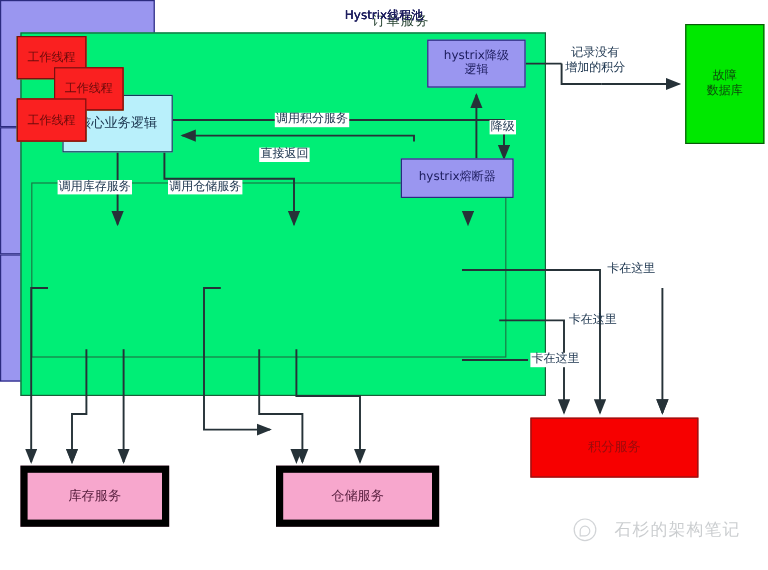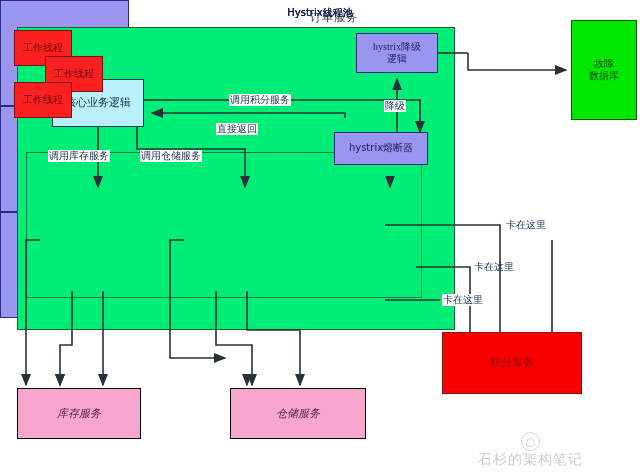--- a/index.html
+++ b/index.html
@@ -75,21 +75,20 @@
     background: #9a96f0;
     border: 1px solid #2b2b80;
     color: #1d1d5e;
   }
   .hystrix-fallback {
     left: 356px;
     top: 33px;
     width: 82px;
     height: 40px;
     font-size: 10px;
-    font-family: Liberation Serif, serif;
   }
   .hystrix-breaker {
     left: 334px;
     top: 132px;
     width: 94px;
     height: 33px;
     font-size: 10px;
   }
 
   
@@ -133,24 +132,23 @@
     border: 1px solid #7a1010;
     color: #6b0b0b;
   }
   .w-a { left: 14px; top: 30px; }
   .w-b { left: 45px; top: 56px; }
   .w-c { left: 14px; top: 82px; }
 
   
   .pink {
     background: #f7a7cd;
-    border: 1px solid #000000;
+    border: 6px solid #000000;
     color: #5a2040;
     font-size: 11px;
-    font-style: italic;
   }
   .svc-inventory {
     left: 17px;
     top: 388px;
     width: 124px;
     height: 51px;
   }
   .svc-warehouse {
     left: 230px;
     top: 388px;
@@ -166,23 +164,23 @@
     height: 100px;
     background: #00e800;
     border: 1px solid #0a5a0a;
     color: #0c4a0c;
     font-size: 10px;
   }
 
   
   .points-svc {
     left: 442px;
-    top: 332px;
+    top: 348px;
     width: 140px;
-    height: 62px;
+    height: 50px;
     background: #f70000;
     border: 1px solid #8a1414;
     color: #9b0b0b;
     font-size: 11px;
   }
 
   
   #wires {
     position: absolute;
     left: 0;
@@ -204,23 +202,22 @@
   }
   .elabel.plain { background: transparent; }
 
   
   .watermark {
     position: absolute;
     left: 478px;
     top: 432px;
     display: flex;
     align-items: center;
-    gap: 0;
+    gap: 15px;
     opacity: 0.45;
-    flex-direction: column;
   }
   .wm-logo {
     width: 17px;
     height: 17px;
     border-radius: 50%;
     border: 1px solid #9aa0a6;
     position: relative;
   }
   .wm-logo:after {
     content: "";
@@ -331,22 +328,26 @@
 
   <div class="box pink svc-inventory">库存服务</div>
   <div class="box pink svc-warehouse">仓储服务</div>
 
   <div class="box points-svc">积分服务</div>
 
   <div class="elabel" style="left:229px; top:94px;">调用积分服务</div>
   <div class="elabel" style="left:216px; top:123px;">直接返回</div>
   <div class="elabel" style="left:48px; top:150px;">调用库存服务</div>
   <div class="elabel" style="left:140px; top:150px;">调用仓储服务</div>
-  <div class="elabel" style="left:384px; top:100px;">降级</div>
-
+  <div class="elabel" style="left:408px; top:100px;">降级</div>
+
+  <div class="elabel plain" style="left:470px; top:39px; text-align:center;">
+    <span>记录没有</span><br>
+    <span>增加的积分</span>
+  </div>
 
   <div class="elabel plain" style="left:505px; top:219px;">卡在这里</div>
   <div class="elabel plain" style="left:473px; top:261px;">卡在这里</div>
   <div class="elabel" style="left:442px; top:294px;">卡在这里</div>
 
   <div class="watermark">
     <div class="wm-logo"></div>
     <div class="wm-text">石杉的架构笔记</div>
   </div>
 

